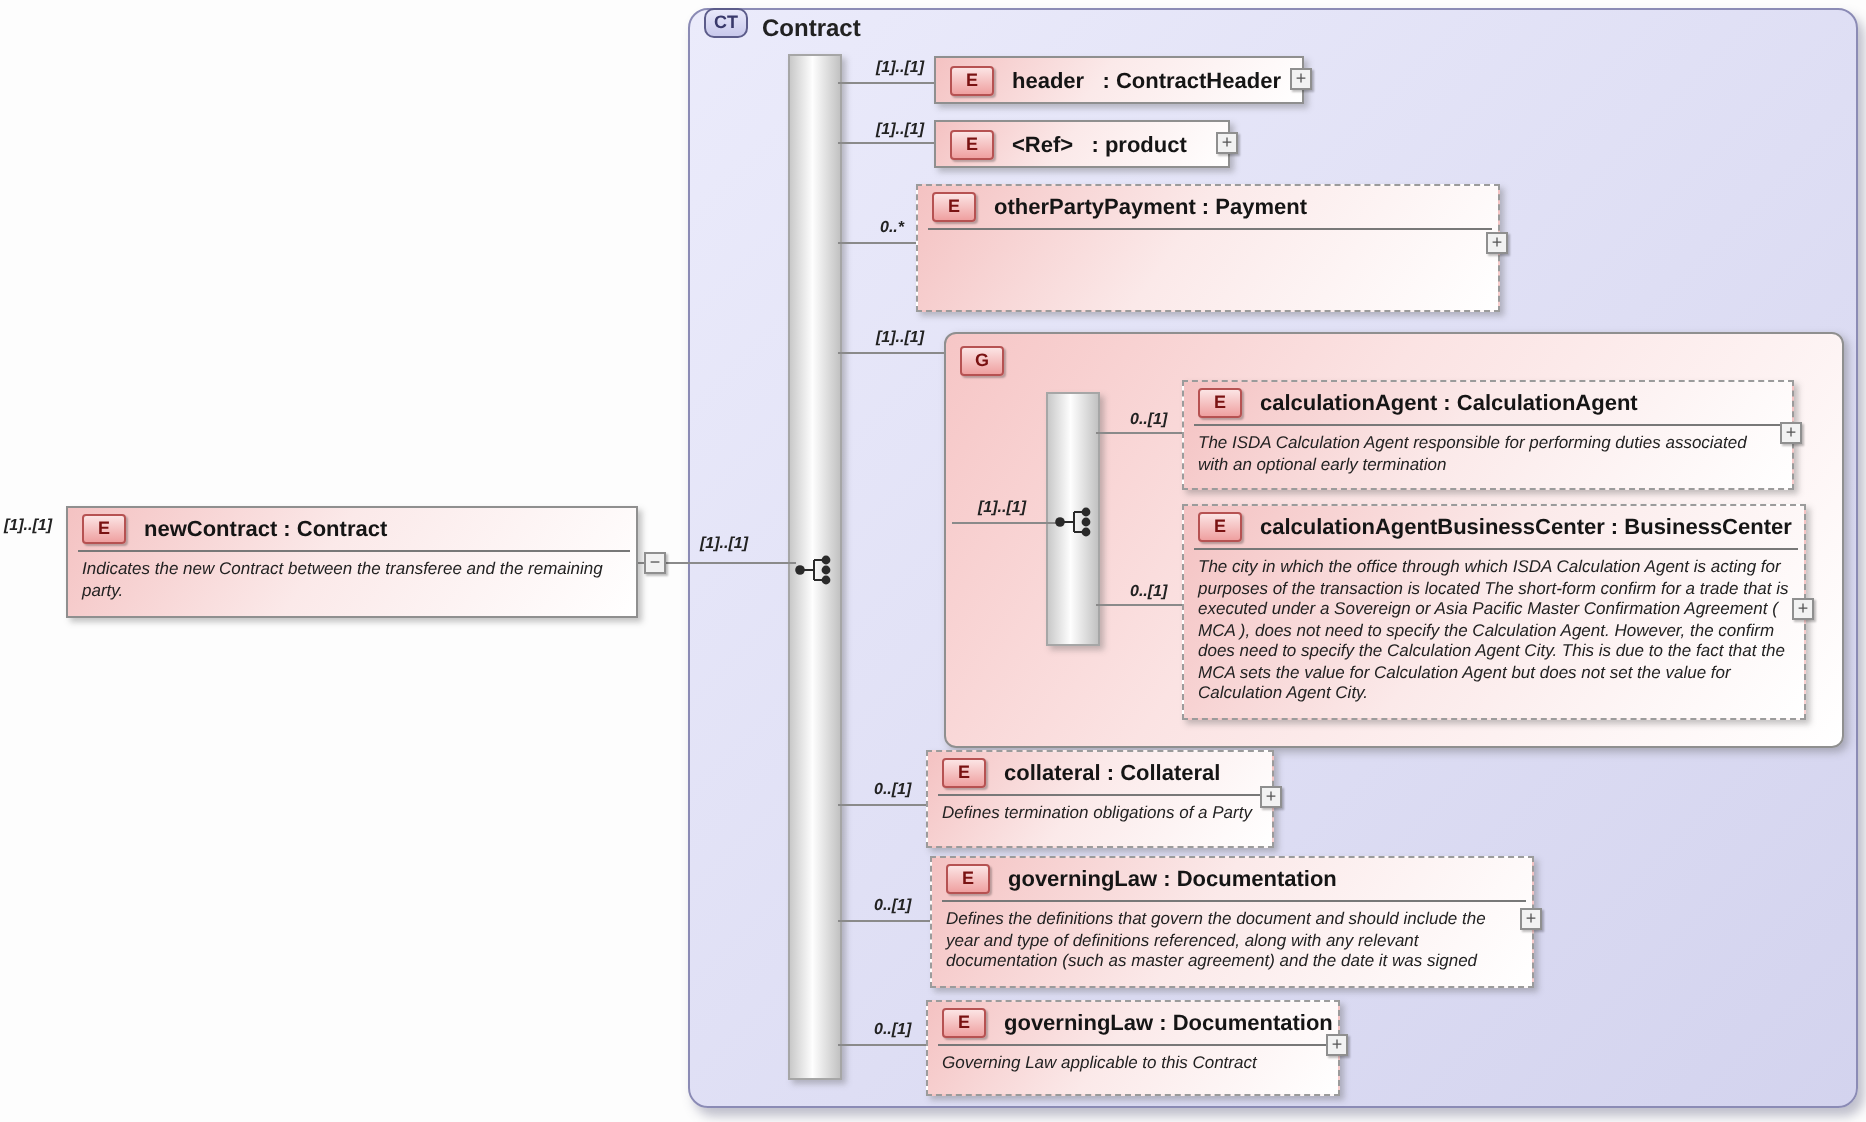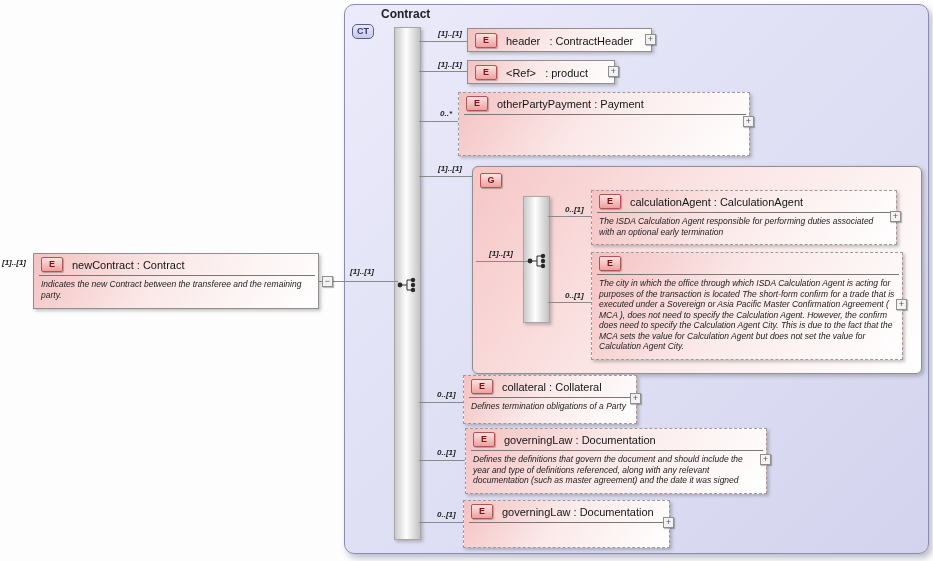--- a/index.html
+++ b/index.html
@@ -55,42 +55,42 @@
     box-shadow:2px 2px 4px rgba(90,90,90,0.4);
   }
   .trow { display:flex; align-items:center; gap:9px; padding:3px 6px 2px 7px; }
   .badge {
     flex:0 0 auto; width:20px; height:13px; line-height:13px; text-align:center;
     font-size:9px; font-weight:bold; color:#7a1212;
     background:linear-gradient(180deg,#fce4e4 0%,#efa0a0 100%);
     border:1px solid #b65252; border-radius:2px;
     box-shadow:1px 1px 1px rgba(0,0,0,0.25);
   }
-  .title { font-size:11px; font-weight:normal; color:#151515; white-space:pre; }
+  .title { font-size:11px; font-weight:bold; color:#151515; white-space:pre; }
   .sep { height:1px; background:#787878; margin:1px 3px 0 5px; }
   .desc {
     font-size:8.5px; font-style:italic; line-height:10.5px; color:#222;
     padding:3px 6px 2px 7px;
   }
 
   
   .pm {
     width:11px; height:11px; box-sizing:border-box;
     border:1px solid #8f8f8f; background:#f2f2f2;
     font-size:9px; line-height:9px; text-align:center; color:#555;
     box-shadow:1px 1px 1px rgba(0,0,0,0.25);
   }
 </style>
 </head>
 <body>
 
 <div class="canvas">
 
   <div class="abs ct-container" style="left:344px; top:4px; width:583px; height:548px;"></div>
-  <span class="abs ct-badge" style="left:352px; top:24px;">CT</span>
+  <span class="abs ct-badge" style="left:352px; top:4px;">CT</span>
   <span class="abs ct-title" style="left:381px; top:7px;">Contract</span>
 
   <div class="abs vbar" style="left:394px; top:27px; width:25px; height:511px;"></div>
 
   <div class="abs gbox" style="left:472px; top:166px; width:448px; height:206px;">
     <div class="trow" style="padding-top:6px;">
       <span class="badge">G</span>
     </div>
   </div>
 
@@ -182,20 +182,21 @@
       <span class="badge">E</span>
       <span class="title">calculationAgent : CalculationAgent</span>
     </div>
     <div class="sep"></div>
     <div class="desc">The ISDA Calculation Agent responsible for performing duties associated with an optional early termination</div>
   </div>
 
   <div class="abs ebox dashed" style="left:591px; top:252px; width:310px; height:106px;">
     <div class="trow">
       <span class="badge">E</span>
+      <span class="title">calculationAgentBusinessCenter : BusinessCenter</span>
     </div>
     <div class="sep"></div>
     <div class="desc">The city in which the office through which ISDA Calculation Agent is acting for purposes of the transaction is located The short-form confirm for a trade that is executed under a Sovereign or Asia Pacific Master Confirmation Agreement ( MCA ), does not need to specify the Calculation Agent. However, the confirm does need to specify the Calculation Agent City. This is due to the fact that the MCA sets the value for Calculation Agent but does not set the value for Calculation Agent City.</div>
   </div>
 
   <div class="abs ebox dashed" style="left:463px; top:375px; width:172px; height:47px;">
     <div class="trow">
       <span class="badge">E</span>
       <span class="title">collateral : Collateral</span>
     </div>
@@ -211,20 +212,21 @@
     <div class="sep"></div>
     <div class="desc">Defines the definitions that govern the document and should include the year and type of definitions referenced, along with any relevant documentation (such as master agreement) and the date it was signed</div>
   </div>
 
   <div class="abs ebox dashed" style="left:463px; top:500px; width:205px; height:46px;">
     <div class="trow">
       <span class="badge">E</span>
       <span class="title">governingLaw : Documentation</span>
     </div>
     <div class="sep"></div>
+    <div class="desc">Governing Law applicable to this Contract</div>
   </div>
 
   <div class="abs pm" style="left:322px; top:276px;">−</div>
   <div class="abs pm" style="left:645px; top:34px;">+</div>
   <div class="abs pm" style="left:608px; top:66px;">+</div>
   <div class="abs pm" style="left:743px; top:116px;">+</div>
   <div class="abs pm" style="left:890px; top:211px;">+</div>
   <div class="abs pm" style="left:896px; top:299px;">+</div>
   <div class="abs pm" style="left:630px; top:393px;">+</div>
   <div class="abs pm" style="left:760px; top:454px;">+</div>

